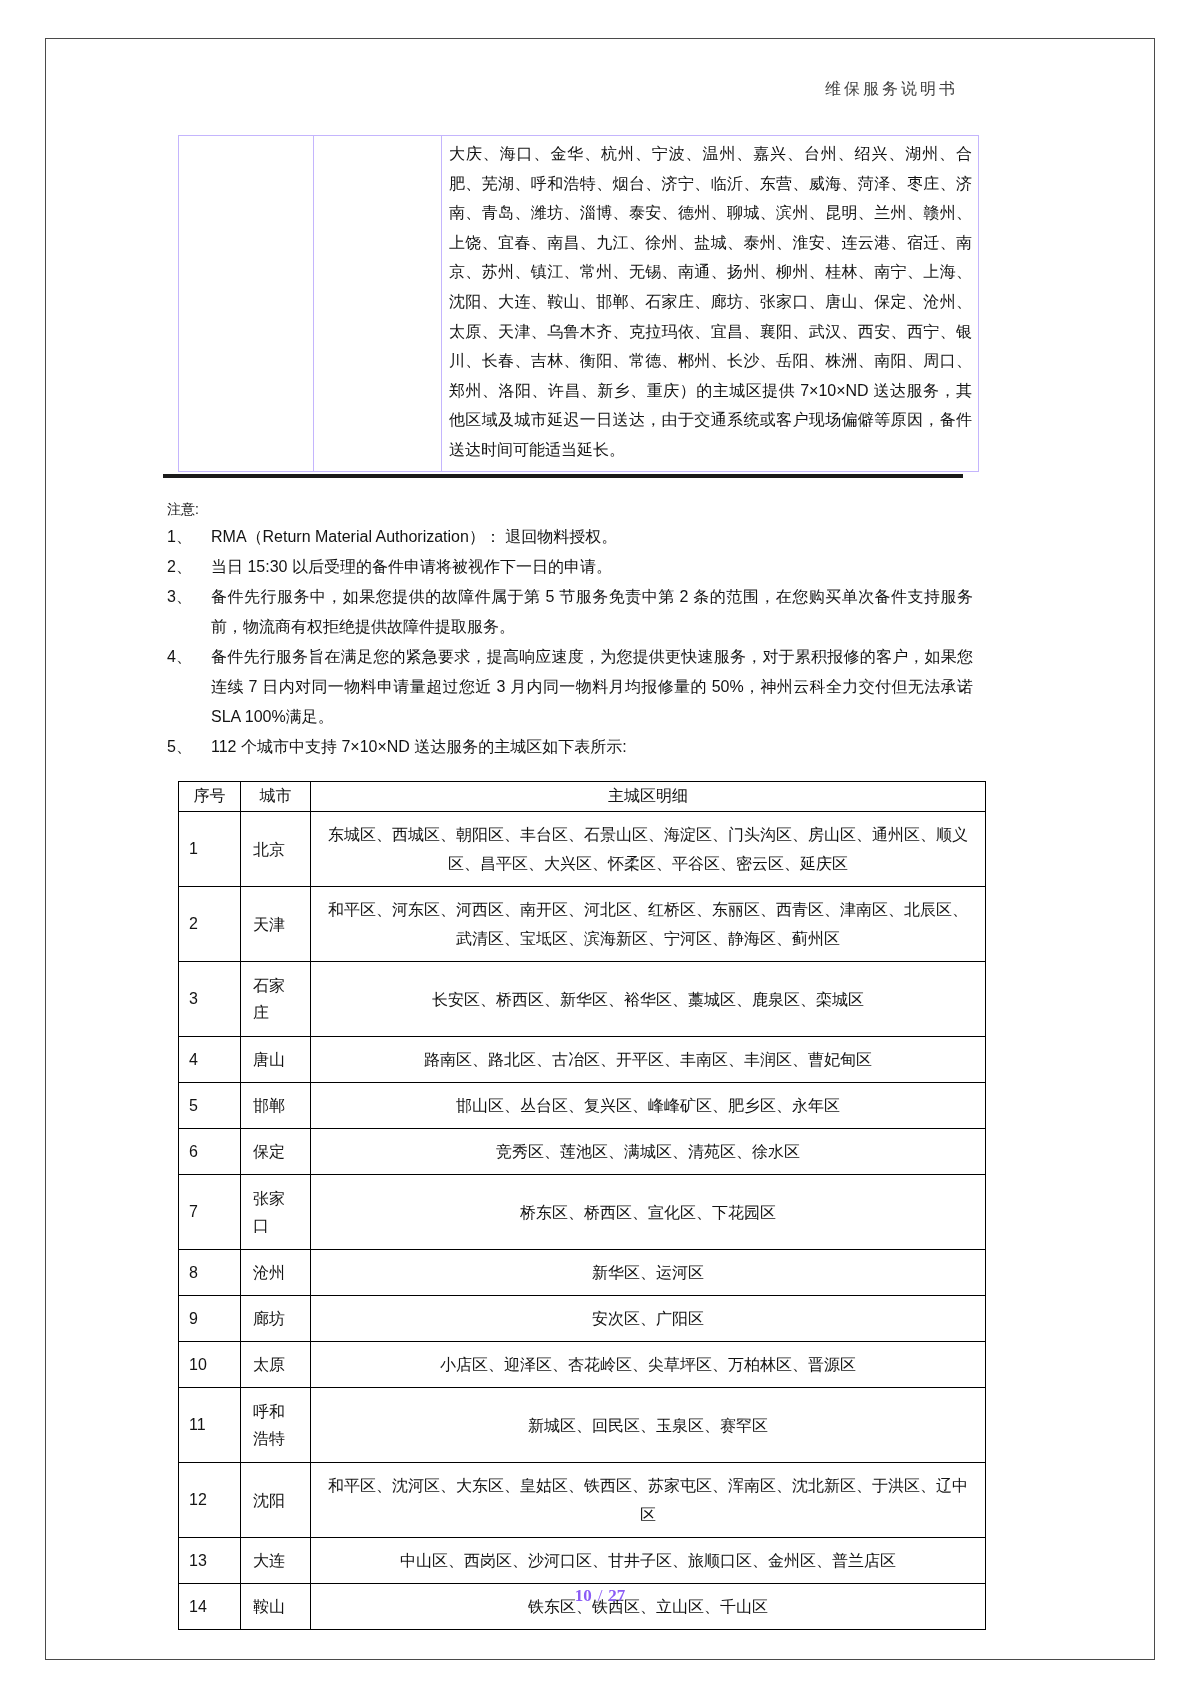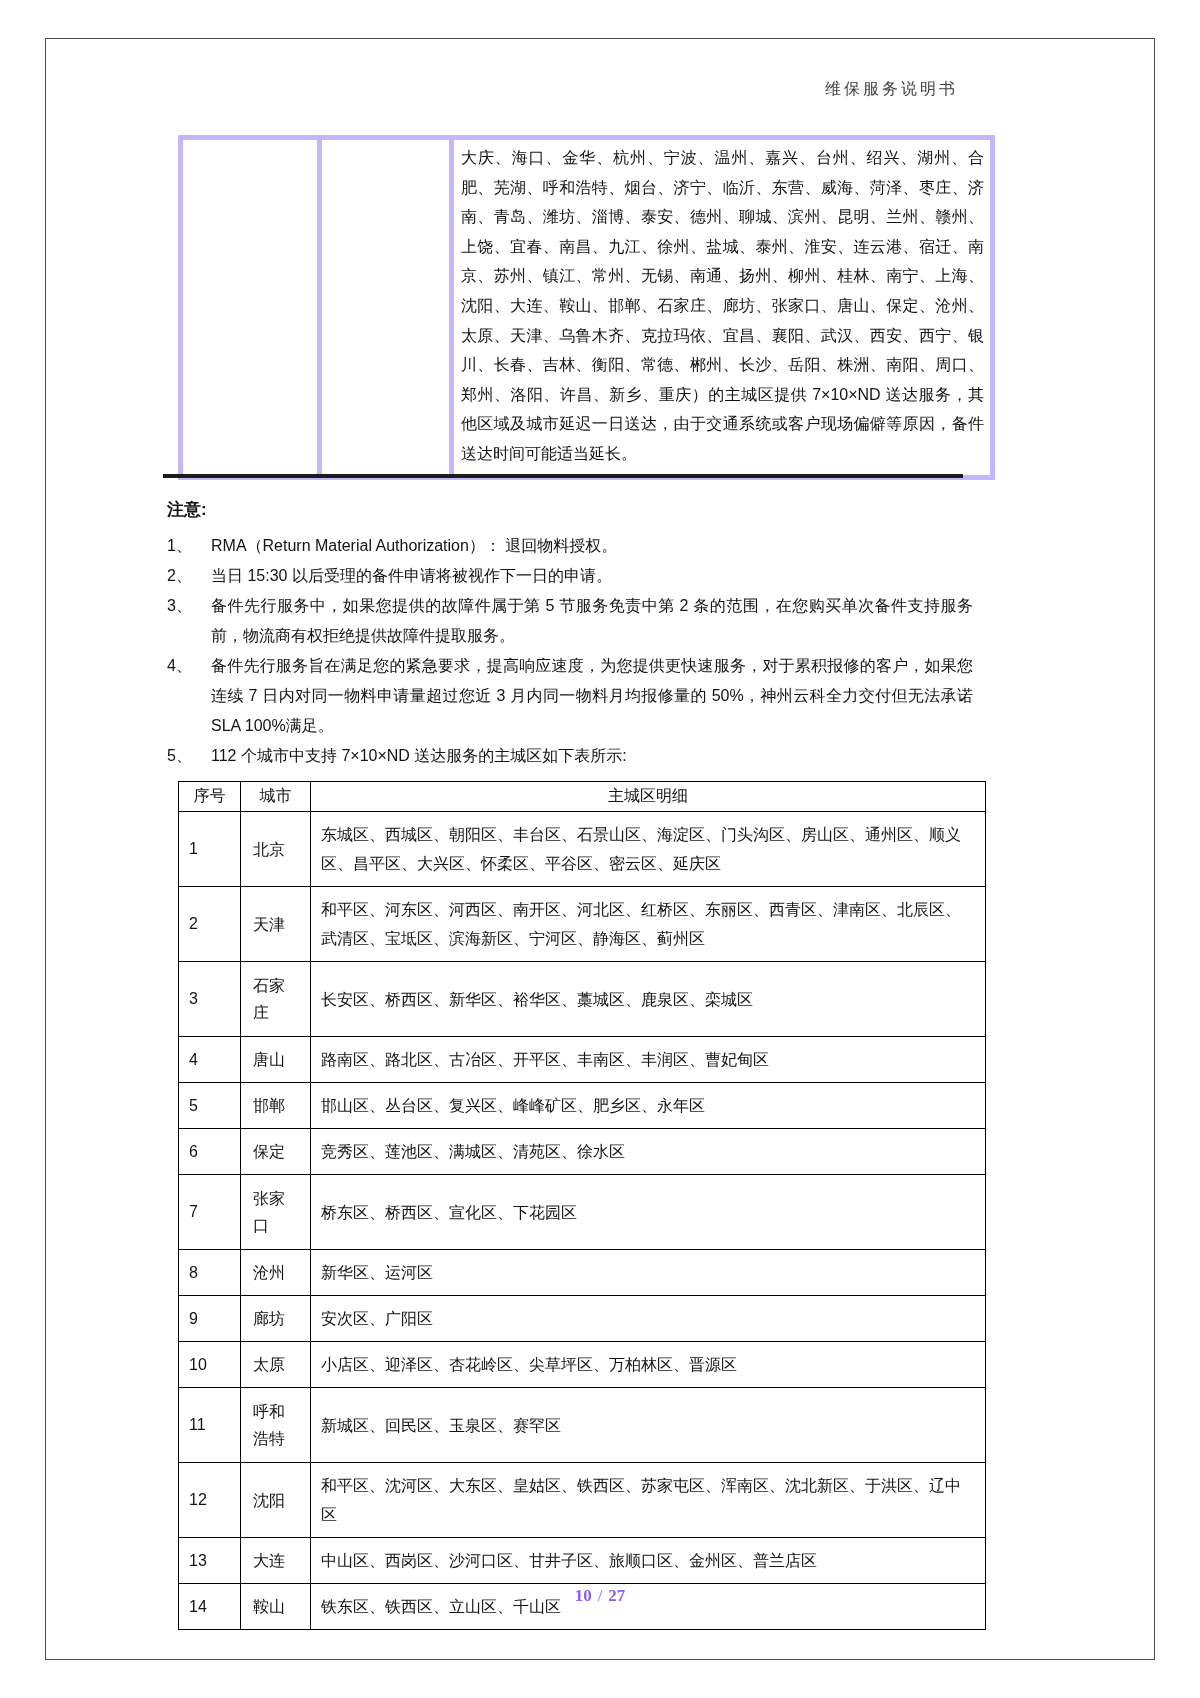--- a/index.html
+++ b/index.html
@@ -21,53 +21,53 @@
     position:absolute; top:79px; right:242px;
     font-family:"Liberation Serif", serif;
     font-size:16px; color:#3d3d3d;
     letter-spacing:3px; white-space:nowrap;
   }
   
   .top-table {
     position:absolute; left:178px; top:135px;
     width:780px; border-collapse:collapse; table-layout:fixed;
   }
-  .top-table td { border:5px solid #c4b5fd; vertical-align:top; }
+  .top-table td { border:1px solid #c4b5fd; vertical-align:top; }
   .tt-c1 { width:132px; }
   .tt-c2 { width:125px; }
   .tt-c3 { width:523px; }
   .tt-text {
     padding:3px 6px 6px 7px;
     font-size:16px; line-height:29.6px;
     text-align:justify; height:318px;
   }
   .thick-rule {
     position:absolute; left:163px; top:474px;
     width:800px; height:4px; background:#1b1b1b;
   }
   
   .notes { position:absolute; left:167px; top:497px; width:806px; }
-  .notes-heading { font-size:17px; font-weight:bold; line-height:25px; margin-bottom:9px; }
+  .notes-heading { font-size:14px; font-weight:normal; line-height:25px; }
   .note-item { display:flex; font-size:16px; line-height:30px; }
   .note-num { width:44px; flex-shrink:0; }
   .note-text { flex:1; text-align:justify; }
   
   .city-table {
     position:absolute; left:178px; top:781px;
     width:807px; border-collapse:collapse; table-layout:fixed;
     font-size:16px;
   }
   .city-table th, .city-table td { border:1px solid #000; vertical-align:middle; }
   .city-table th { font-weight:normal; height:29px; text-align:center; padding:0; }
   .col-num { width:62px; }
   .col-city { width:70px; }
   .col-det { width:675px; }
   .ct-num  { padding:0 10px; height:29px; line-height:22px; }
   .ct-city { padding:8px 12px; line-height:27px; }
-  .ct-det  { padding:0 10px; line-height:29px; text-align:left; }
+  .ct-det  { padding:0 10px; line-height:29px; text-align:center; }
   tr.h2 td { height:58px; }
   tr.h1 td { height:29px; }
   
   .doc-footer {
     position:absolute; top:1586px; left:0; width:100%;
     text-align:center;
     font-family:"Liberation Serif", serif;
     font-size:17px; color:#8b5cf6;
   }
   .pg-num { font-weight:bold; }

